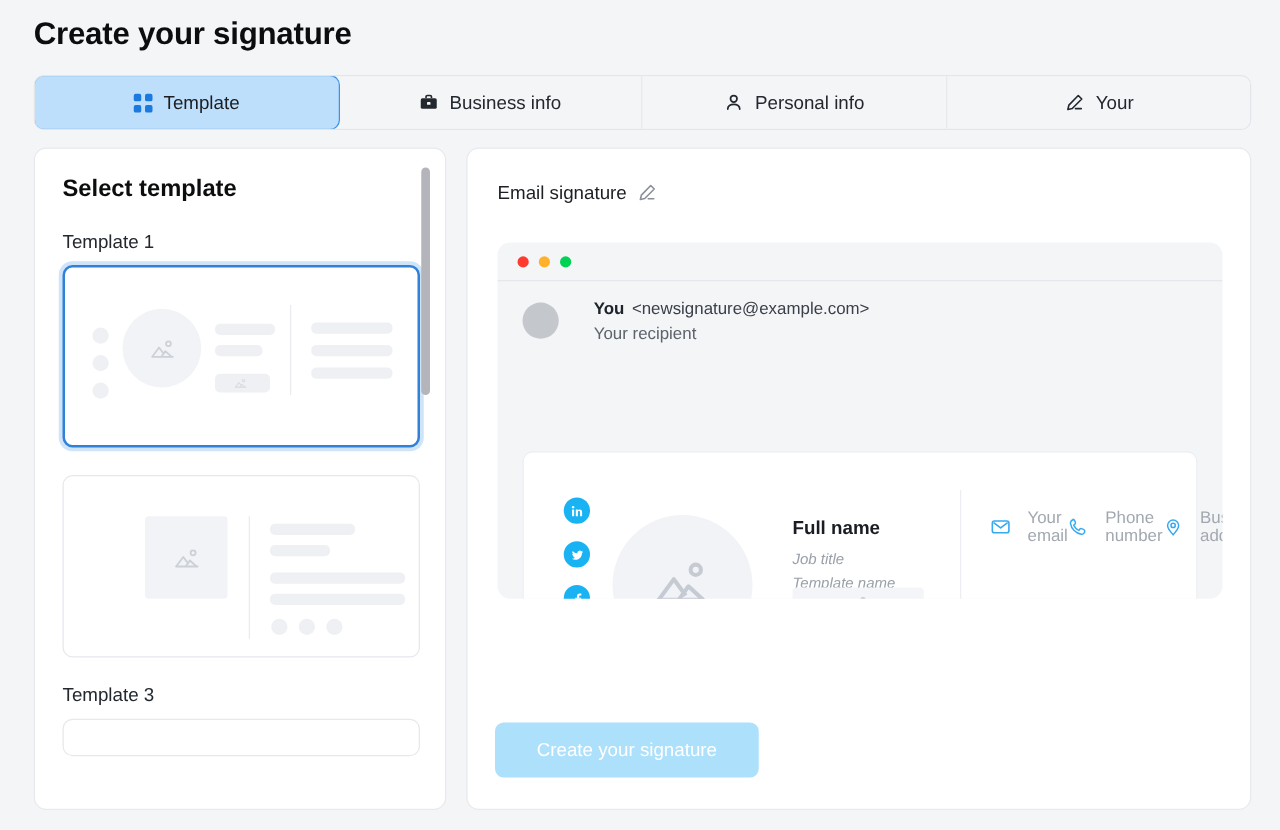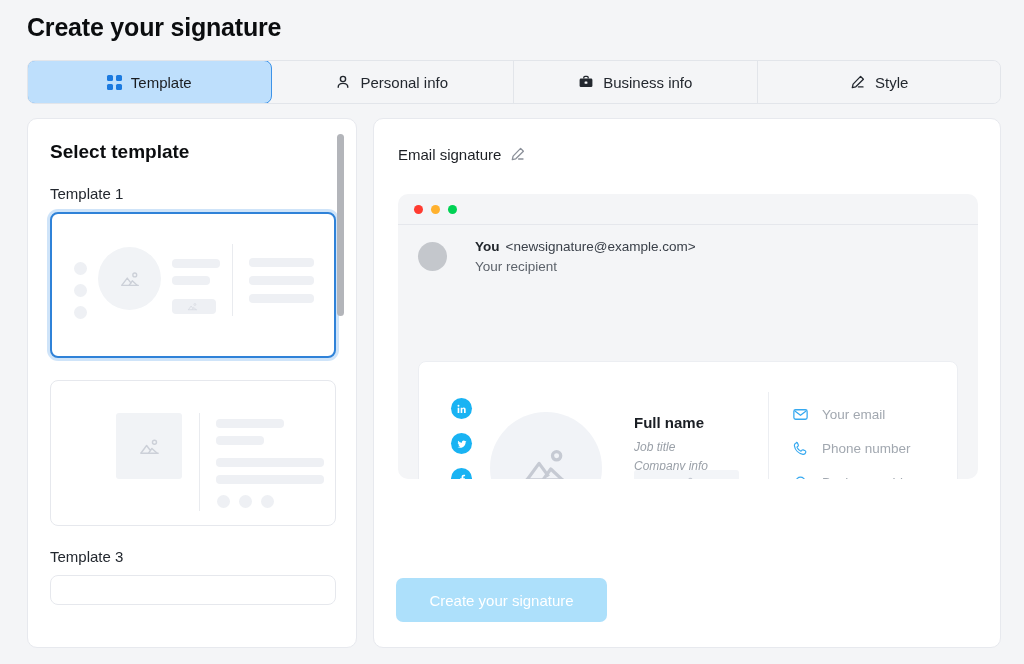--- a/index.html
+++ b/index.html
@@ -157,21 +157,21 @@
   .full-name { font-size: 15px; font-weight: bold; color: #1a1e24; margin-bottom: 9px; }
   .job-title, .company-name { font-size: 12px; color: #9aa0a8; margin-bottom: 5px; font-style: italic; }
   .logo-box {
     position: absolute; left: 215px; top: 108px;
     width: 105px; height: 31px; background: #f3f5f8; border-radius: 3px;
     display: flex; align-items: center; justify-content: center;
   }
 
   .vdivider { position: absolute; left: 349px; top: 30px; width: 1px; height: 150px; background: #eceef2; }
 
-  .contacts { position: absolute; left: 373px; top: 44px; display: flex; flex-direction: column; gap: 17px; }
+  .contacts { position: absolute; left: 373px; top: 44px; display: flex; flex-direction: row; }
   .contact-row { display: flex; align-items: center; gap: 13px; }
   .contact-row .ci { width: 17px; height: 17px; display: flex; align-items: center; justify-content: center; }
   .contact-row .clabel { font-size: 13.5px; color: #a2a8b0; }
 
   .cta {
     position: absolute; left: 396px; top: 578px;
     width: 211px; height: 44px;
     background: #ade0fb; color: #fff;
     border: none; border-radius: 7px;
     font-size: 15px; font-family: "Liberation Sans", sans-serif;
@@ -195,46 +195,46 @@
             <i></i>
             <i></i>
           </span>
       </span>
       <span>Template</span>
     </div>
 
     <div class="tab">
       <span class="ticon">
         <svg width="16" height="16" viewBox="0 0 16 16" fill="none">
-          <circle cx="8" cy="5" r="2.6" stroke="#23282f" stroke-width="1.4"></circle>
-          <path d="M3.2 13.2c0-2.4 2.2-3.8 4.8-3.8s4.8 1.4 4.8 3.8" stroke="#23282f" stroke-width="1.4" stroke-linecap="round"></path>
-        </svg>
-      </span>
-      <span>Personal info</span>
-    </div>
-
-    <div class="tab">
-      <span class="ticon">
-        <svg width="16" height="16" viewBox="0 0 16 16" fill="none">
           <rect x="1.6" y="4.6" width="12.8" height="8.4" rx="1.3" fill="#23282f"></rect>
           <path d="M5.8 4.4V3.4c0-.6.5-1 1.1-1h2.2c.6 0 1.1.4 1.1 1v1" stroke="#23282f" stroke-width="1.3"></path>
           <rect x="6.6" y="7.6" width="2.8" height="2.2" rx=".5" fill="#f4f5f7"></rect>
         </svg>
       </span>
       <span>Business info</span>
+    </div>
+
+    <div class="tab">
+      <span class="ticon">
+        <svg width="16" height="16" viewBox="0 0 16 16" fill="none">
+          <circle cx="8" cy="5" r="2.6" stroke="#23282f" stroke-width="1.4"></circle>
+          <path d="M3.2 13.2c0-2.4 2.2-3.8 4.8-3.8s4.8 1.4 4.8 3.8" stroke="#23282f" stroke-width="1.4" stroke-linecap="round"></path>
+        </svg>
+      </span>
+      <span>Personal info</span>
     </div>
 
     <div class="tab">
       <span class="ticon">
         <svg width="17" height="17" viewBox="0 0 17 17" fill="none">
           <path d="M11.6 2.4l2.8 2.8-7.6 7.6-3.5.8.8-3.5 7.5-7.7z" stroke="#23282f" stroke-width="1.3" stroke-linejoin="round"></path>
           <path d="M9.4 12.9h4.6" stroke="#23282f" stroke-width="1.3" stroke-linecap="round"></path>
         </svg>
       </span>
-      <span>Style</span>
+      <span>Your</span>
     </div>
   </div>
 
   <div class="left-panel">
     <div class="left-inner">
       <div class="select-template-title">Select template</div>
 
       <div class="tpl-label">Template 1</div>
       <div class="tpl-card selected">
         <div class="sk-dot" style="left:22px;top:48px;width:13px;height:13px;"></div>
@@ -350,21 +350,21 @@
                 <path d="M3.2 18.4l5.6-7.6 4.4 6M10.6 18.4l3.6-5 5.4 5" stroke="#c6cad3" stroke-width="1.5" stroke-linejoin="round"></path>
                 <path d="M3.2 18.4h16.4" stroke="#c6cad3" stroke-width="1.5" stroke-linecap="round"></path>
                 <circle cx="16.9" cy="7.3" r="1.9" stroke="#c6cad3" stroke-width="1.5"></circle>
               </svg>
             </span>
           </div>
 
           <div class="name-block">
             <div class="full-name">Full name</div>
             <div class="job-title">Job title</div>
-            <div class="company-name">Company info</div>
+            <div class="company-name">Template name</div>
           </div>
 
           <div class="logo-box">
             <span>
               <svg width="19" height="19" viewBox="0 0 24 24" fill="none">
                 <path d="M3.2 18.4l5.6-7.6 4.4 6M10.6 18.4l3.6-5 5.4 5" stroke="#c6cad3" stroke-width="1.6" stroke-linejoin="round"></path>
                 <path d="M3.2 18.4h16.4" stroke="#c6cad3" stroke-width="1.6" stroke-linecap="round"></path>
                 <circle cx="16.9" cy="7.3" r="1.9" stroke="#c6cad3" stroke-width="1.6"></circle>
               </svg>
             </span>

